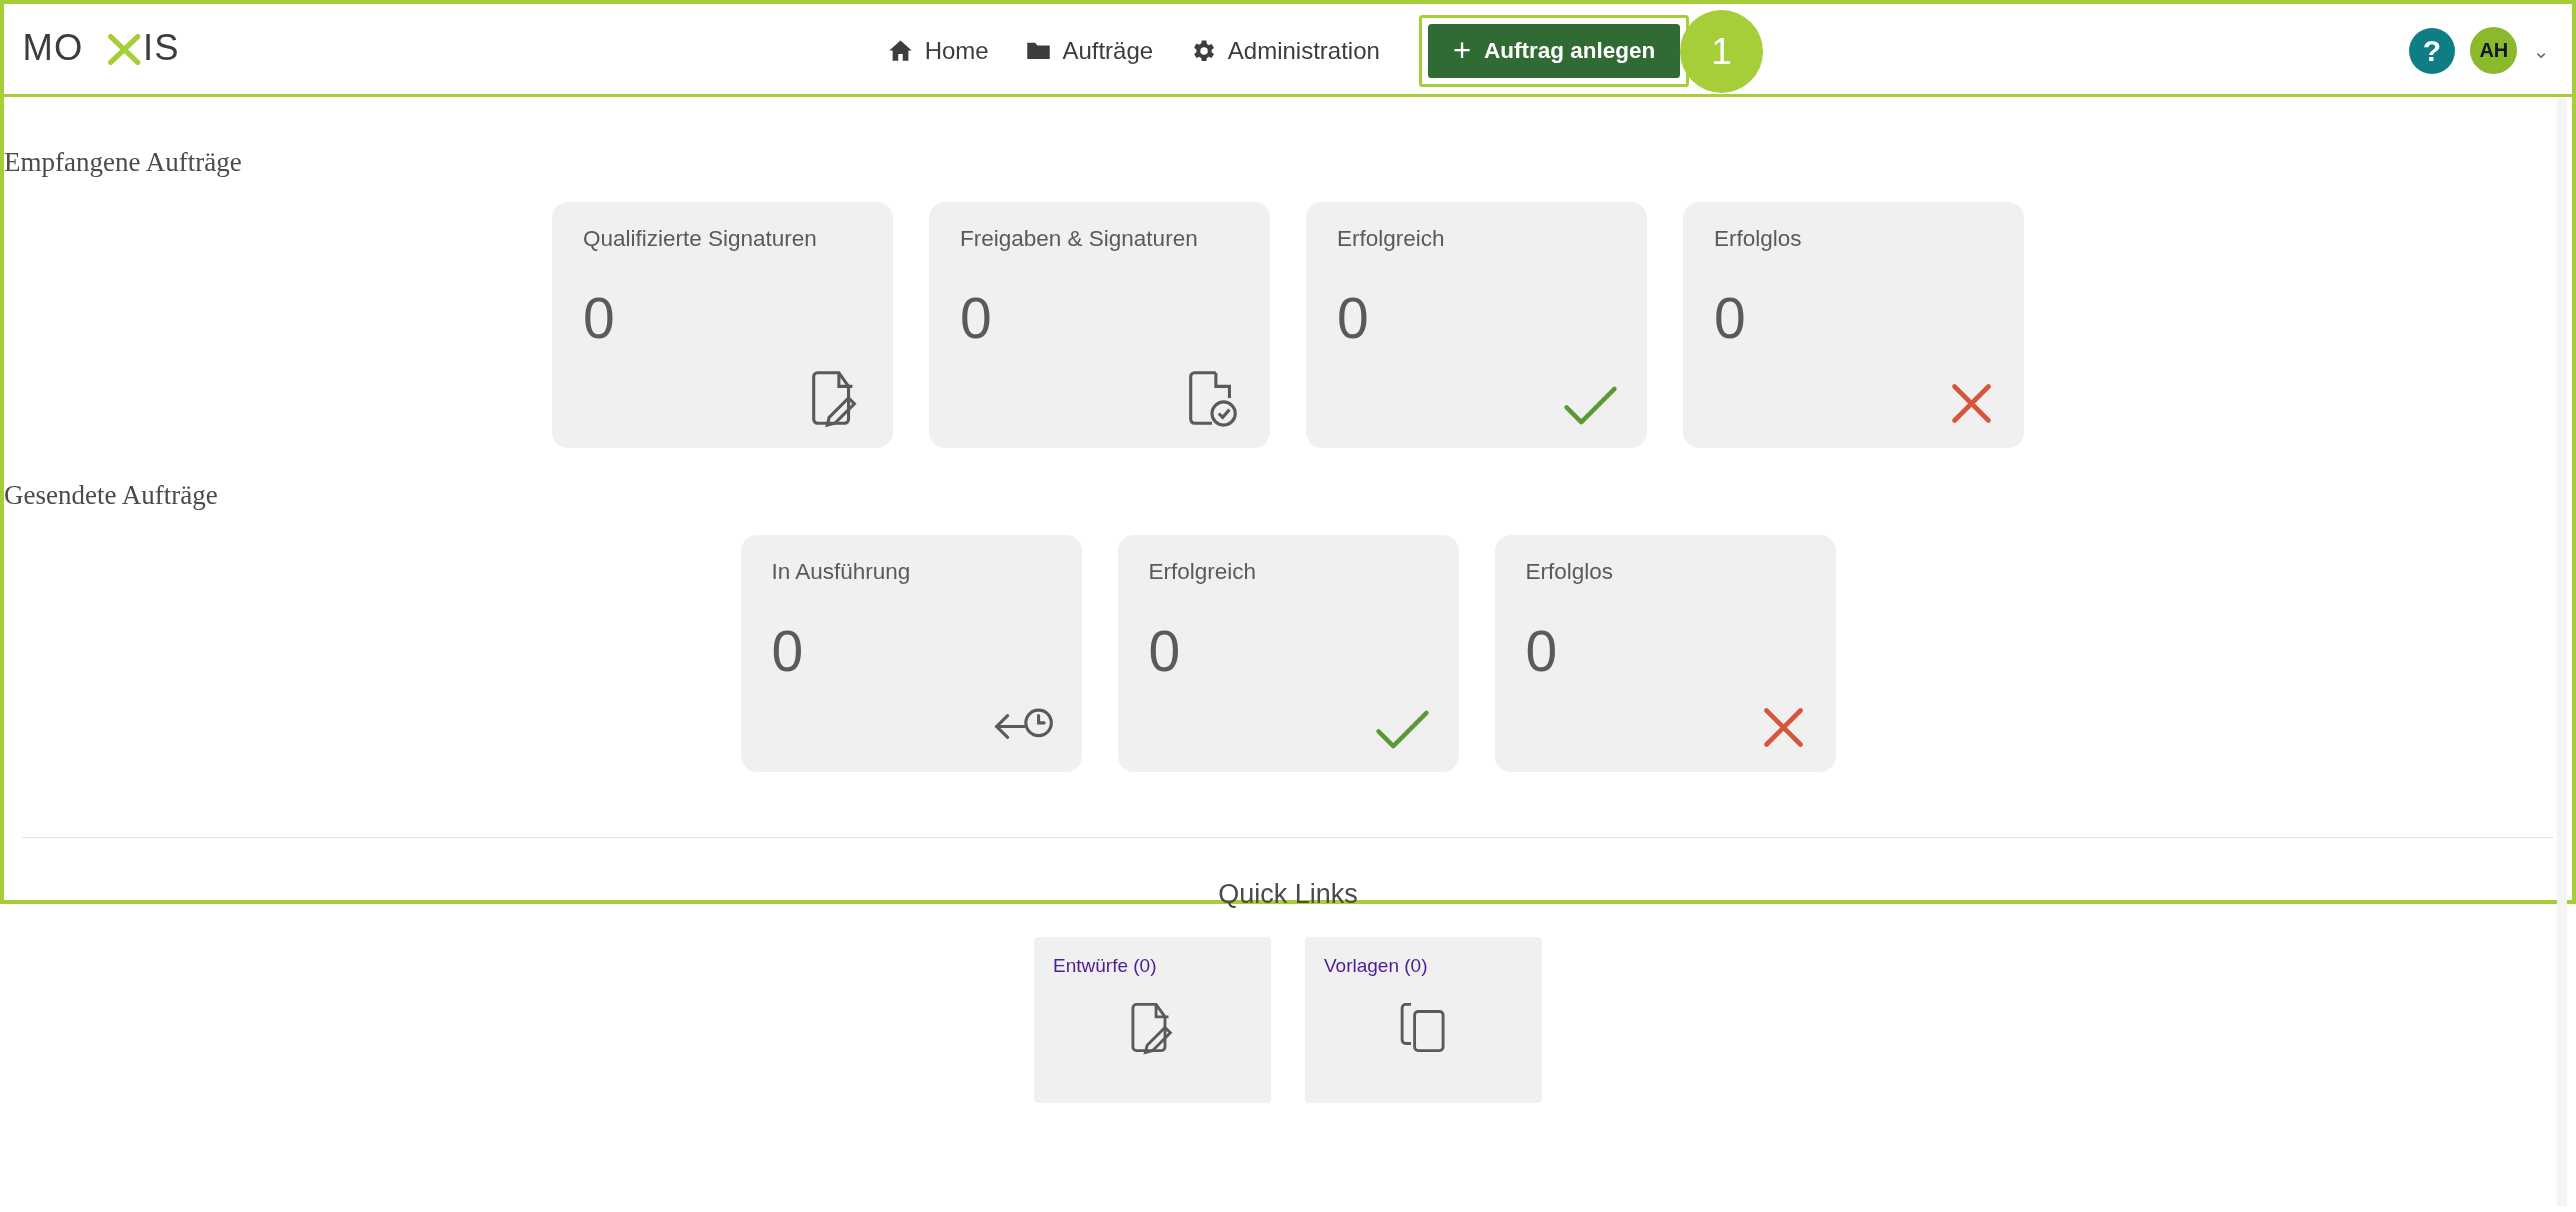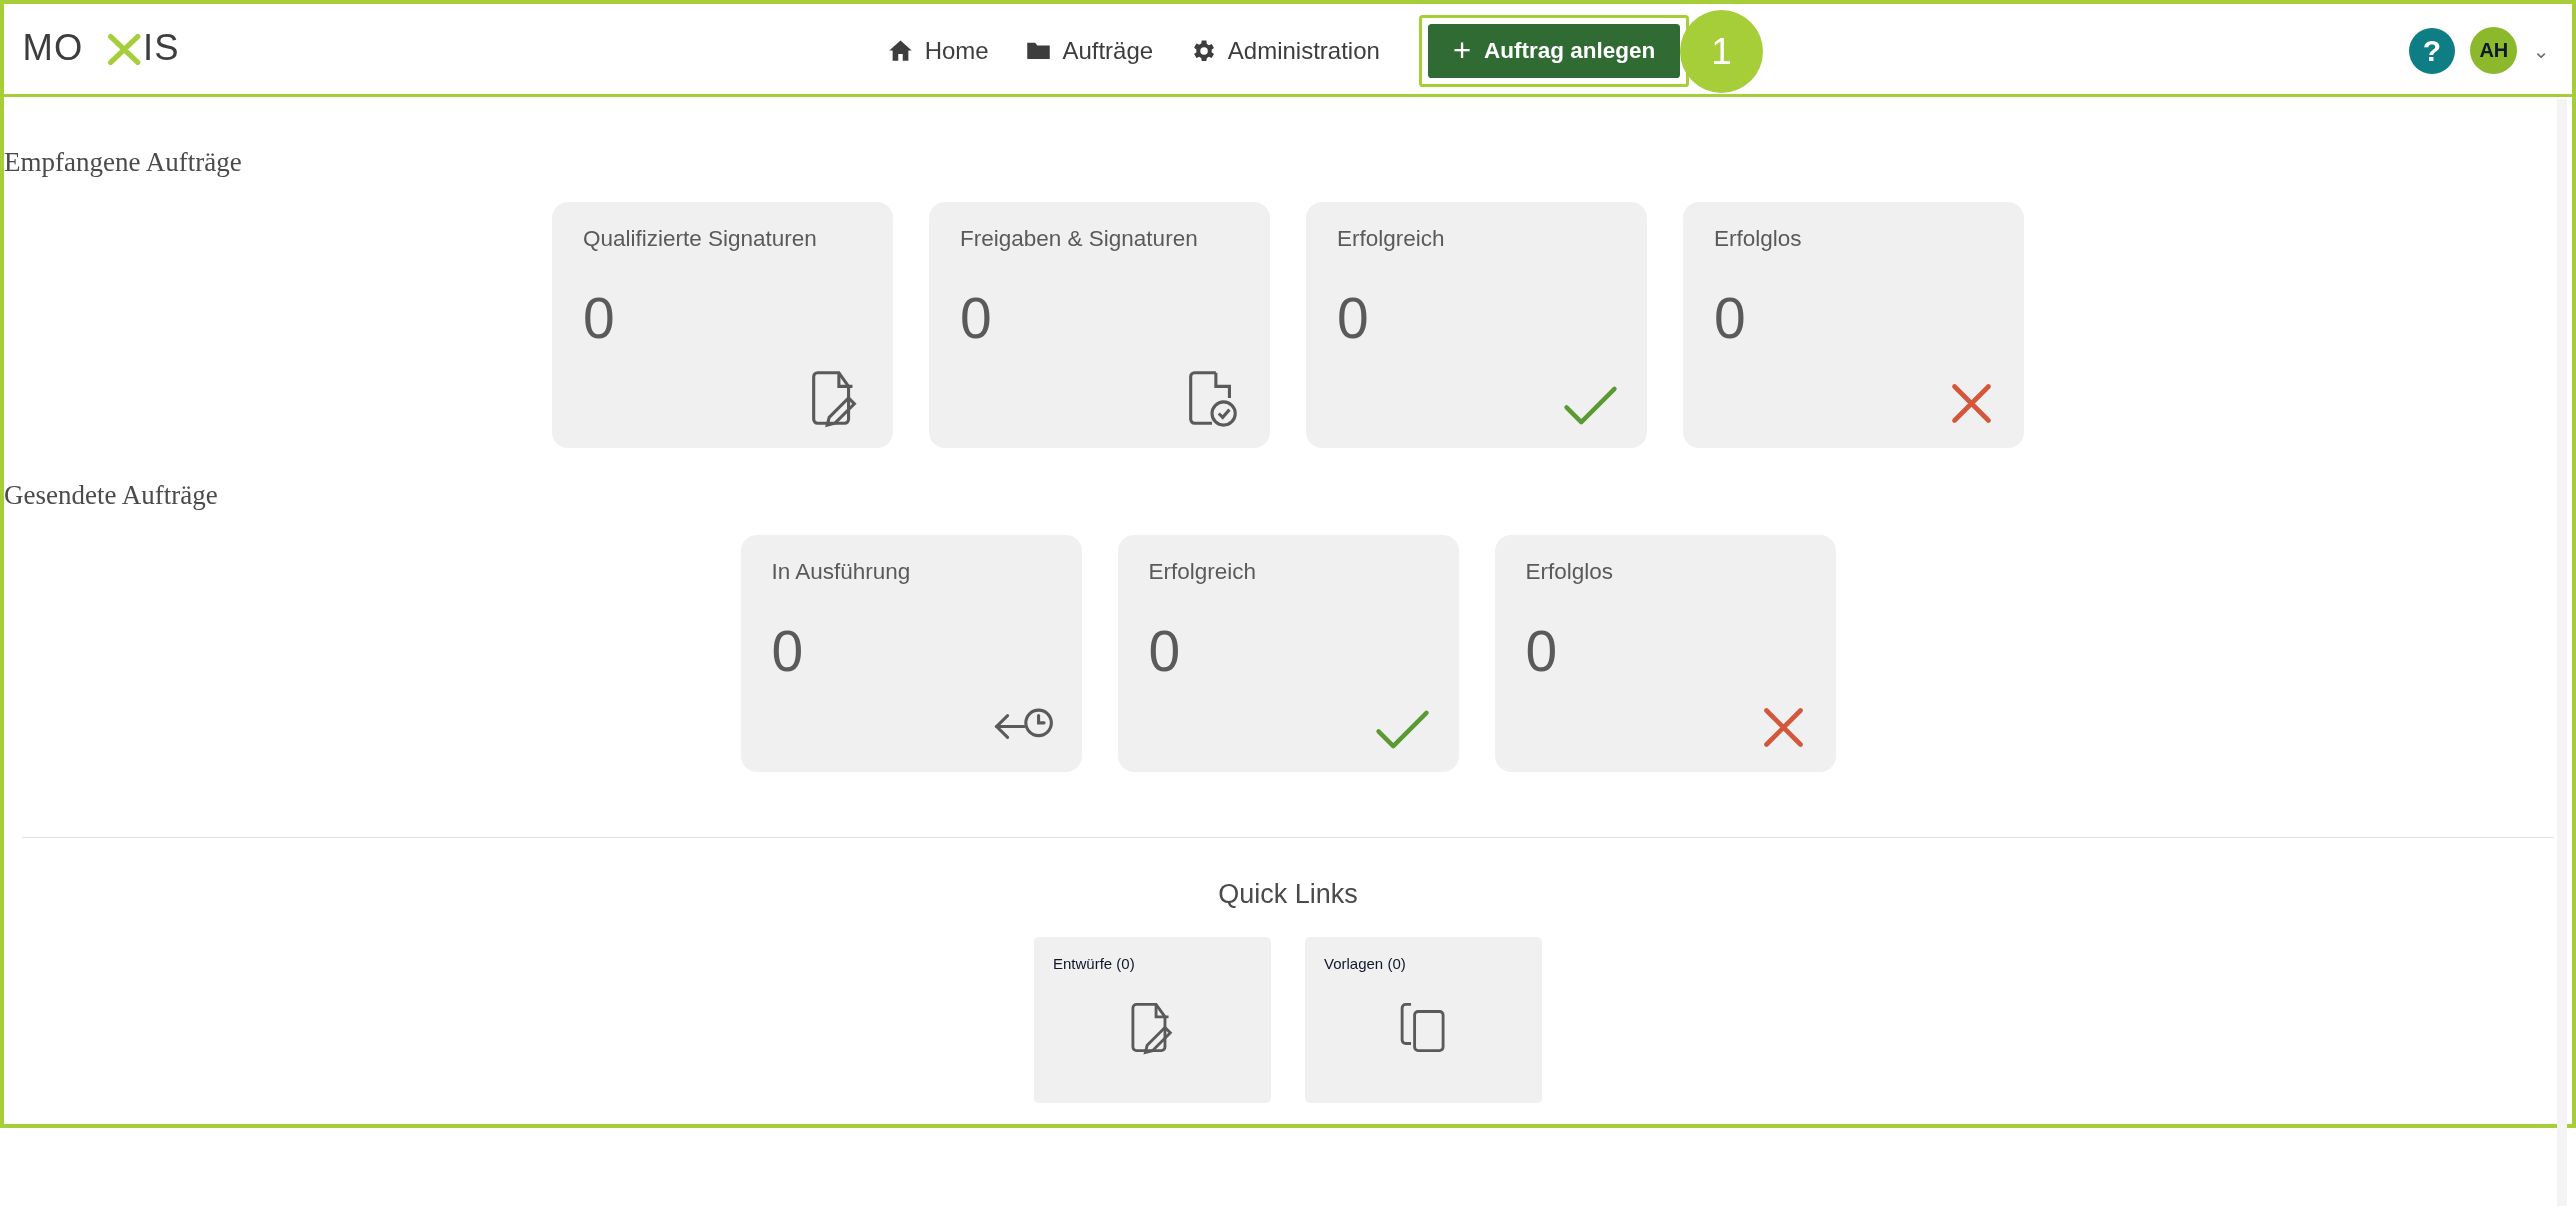--- a/index.html
+++ b/index.html
@@ -6,21 +6,21 @@
   html, body {
     width: 2576px;
     height: 1212px;
     background: #ffffff;
     font-family: "Liberation Sans", sans-serif;
     overflow: hidden;
   }
   .page {
     position: relative;
     width: 2576px;
-    height: 1128px;
+    height: 904px;
     background: #ffffff;
     border: 4.7px solid #a6ce39;
   }
 
   
   .header {
     position: relative;
     height: 93px;
     width: 100%;
     background: #ffffff;
@@ -208,22 +208,22 @@
     height: 166px;
     background: #f0f0f0;
     border-radius: 4.7px;
     position: relative;
     cursor: pointer;
   }
   .quick-label {
     position: absolute;
     top: 18px;
     left: 19px;
-    font-size: 15px;
-    color: #0f172a;
+    font-size: 19px;
+    color: #4c1d95;
   }
   .quick-icon {
     position: absolute;
     left: 0; right: 0; top: 62px;
     display: flex;
     justify-content: center;
   }
   .scrollbar {
     position: absolute;
     right: 4.7px;

